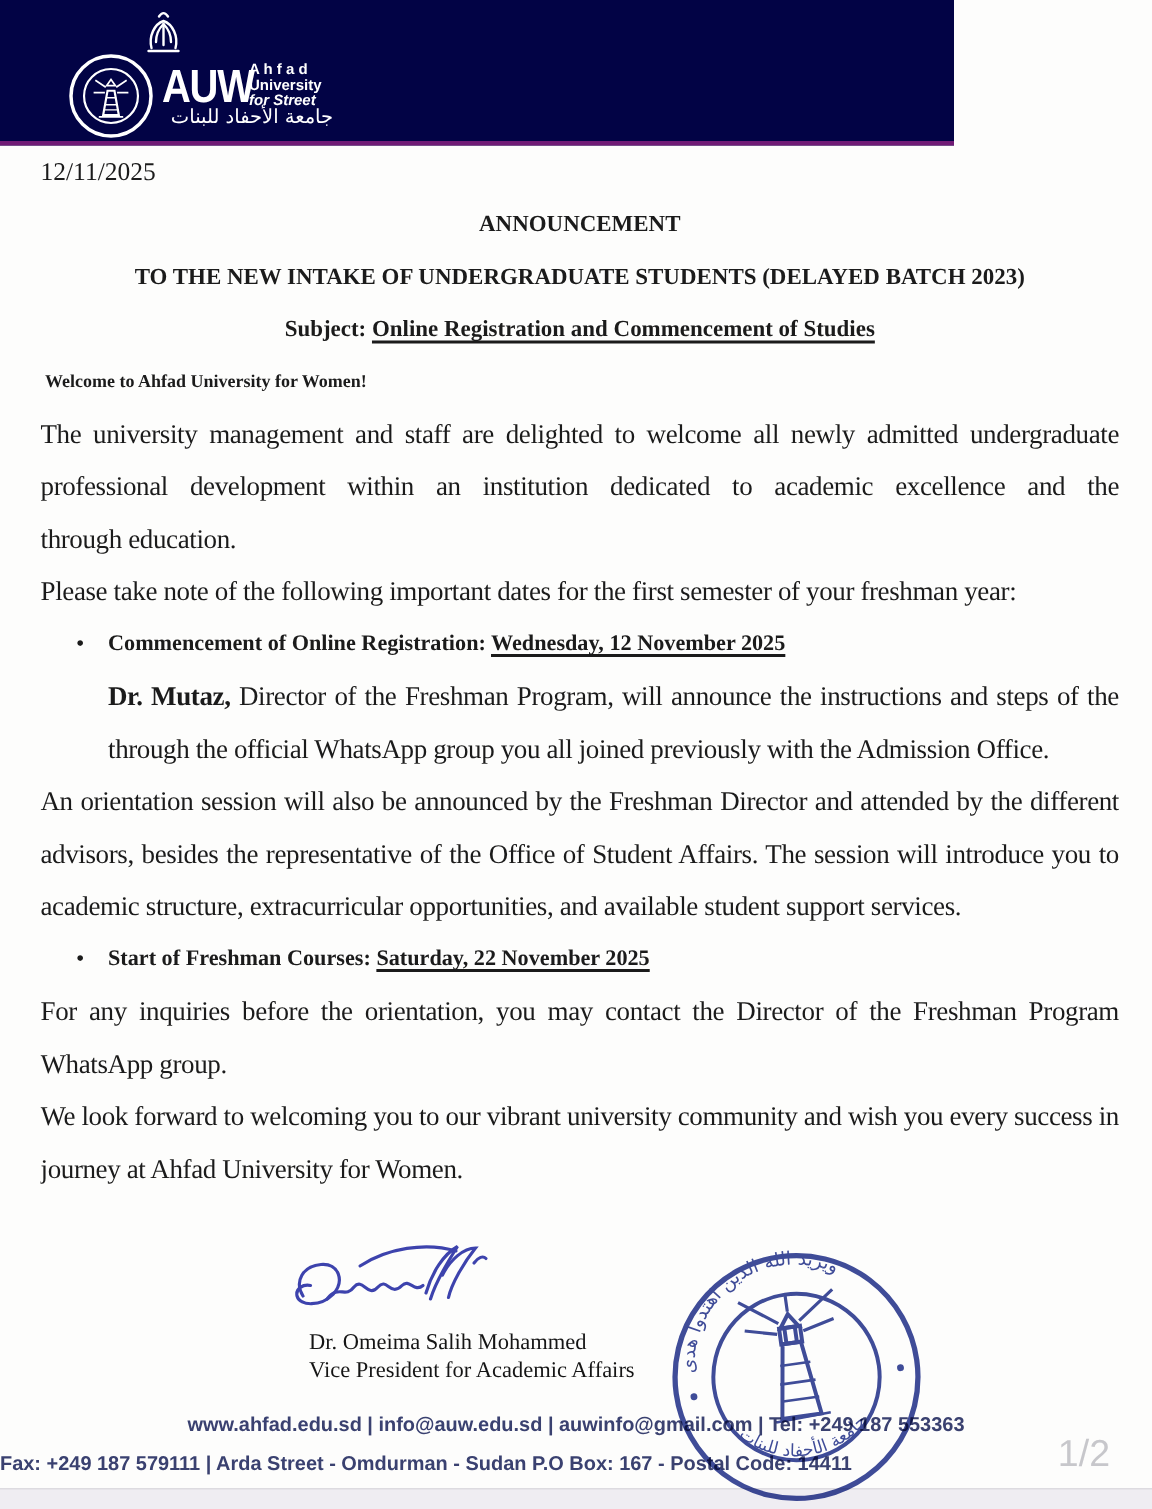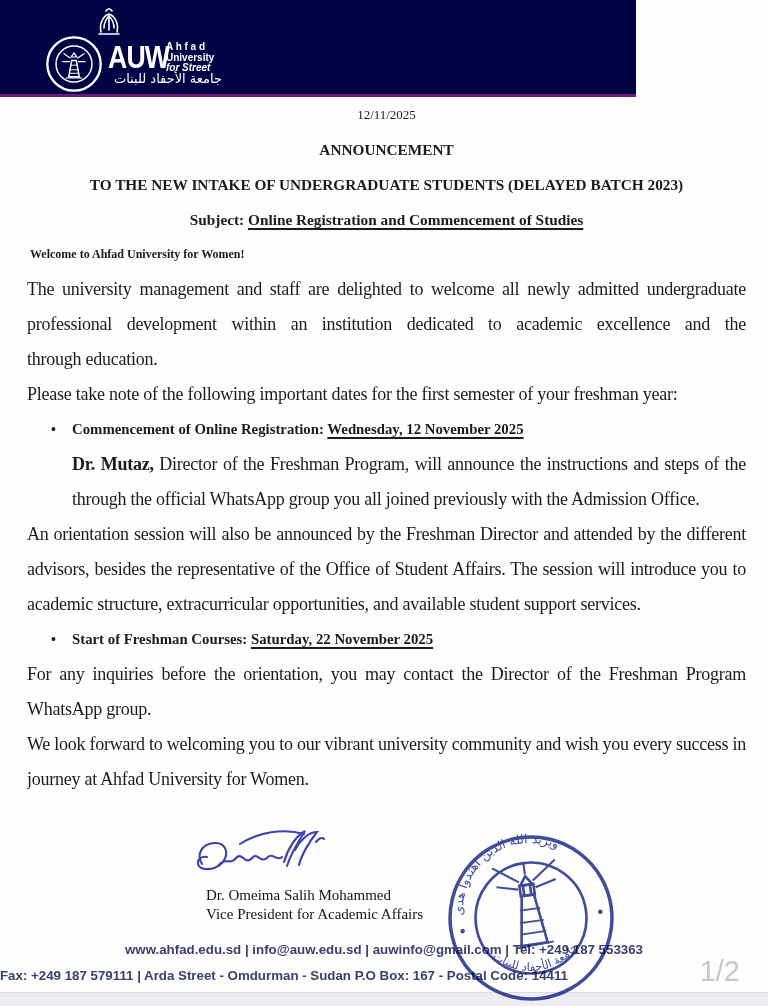--- a/index.html
+++ b/index.html
@@ -16,36 +16,36 @@
   .nml .it{font-style:italic;}
   .arb{position:absolute;left:104px;top:71px;width:128px;text-align:center;color:#fff;
        font-size:13px;font-family:"DejaVu Sans","Liberation Sans",sans-serif;}
   
   .content{position:absolute;left:27px;right:22px;top:97px;line-height:35px;}
   .line{font-size:18px;letter-spacing:-.25px;text-align:justify;overflow:hidden;height:35px;}
   .jl{text-align-last:justify;}
   .ind{padding-left:45px;}
   .b{font-weight:bold;}
   .u{text-decoration:underline;text-decoration-thickness:1.5px;text-underline-offset:3px;}
-  .daterow{text-align:center;font-size:13px;height:35px;}
+  .daterow{text-align:left;font-size:17px;height:35px;}
   .hc{text-align:center;font-weight:bold;font-size:15.3px;height:35px;overflow:hidden;}
   .greet{font-weight:bold;font-size:12px;padding-left:3px;height:35px;overflow:hidden;}
   .bullet{position:relative;padding-left:45px;font-weight:bold;font-size:14.8px;height:35px;overflow:hidden;}
   .bullet .dot{position:absolute;left:24px;top:0;font-size:14px;}
   
   .sig{position:absolute;left:188px;top:824px;width:150px;height:62px;}
   .signame{position:absolute;left:206px;top:886px;font-size:15px;line-height:18.5px;color:#151515;}
   .stamp{position:absolute;left:436px;top:830px;width:190px;height:176px;z-index:5;
          mix-blend-mode:multiply;opacity:.92;}
   .f1{position:absolute;left:0;width:768px;top:942px;text-align:center;z-index:1;
       font-family:"Liberation Sans","DejaVu Sans",sans-serif;font-weight:700;font-size:13.3px;color:#3a4170;}
   .f2{position:absolute;left:0;width:768px;top:968px;text-align:left;z-index:1;
       font-family:"Liberation Sans","DejaVu Sans",sans-serif;font-weight:700;font-size:13.3px;color:#3a4170;}
   .pnum{position:absolute;right:28px;top:955px;z-index:6;font-family:"Liberation Sans",sans-serif;
-        font-size:29px;color:#c7c7cb;font-weight:400;margin-left:42px;}
+        font-size:25px;color:#c7c7cb;font-weight:400;margin-left:42px;}
   .strip{position:absolute;left:0;bottom:0;width:768px;height:13px;background:#efedf2;border-top:1px solid #dddbe0;}
   svg{display:block;}
 </style>
 </head>
 <body>
 
 <div class="page">
 
   <div class="hdr">
     <svg class="callig" viewBox="0 0 34 32">

